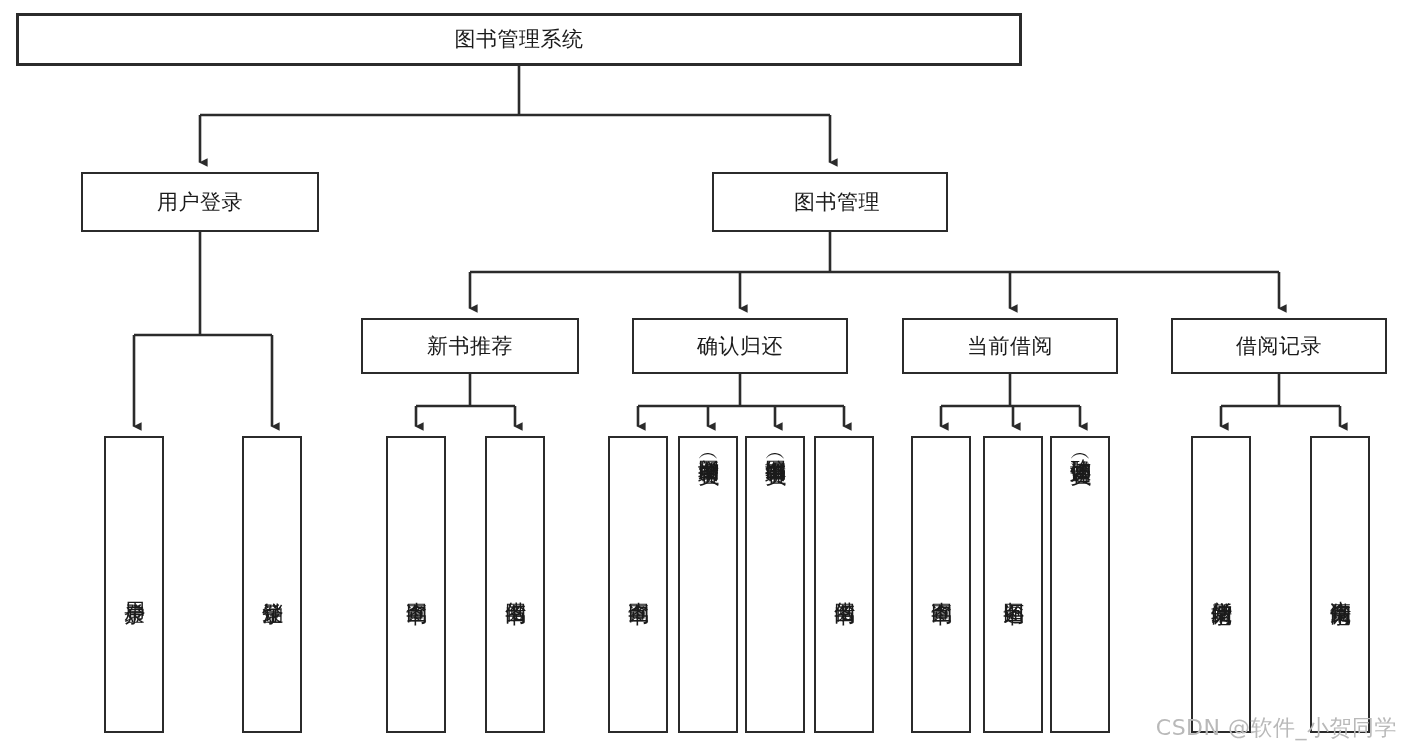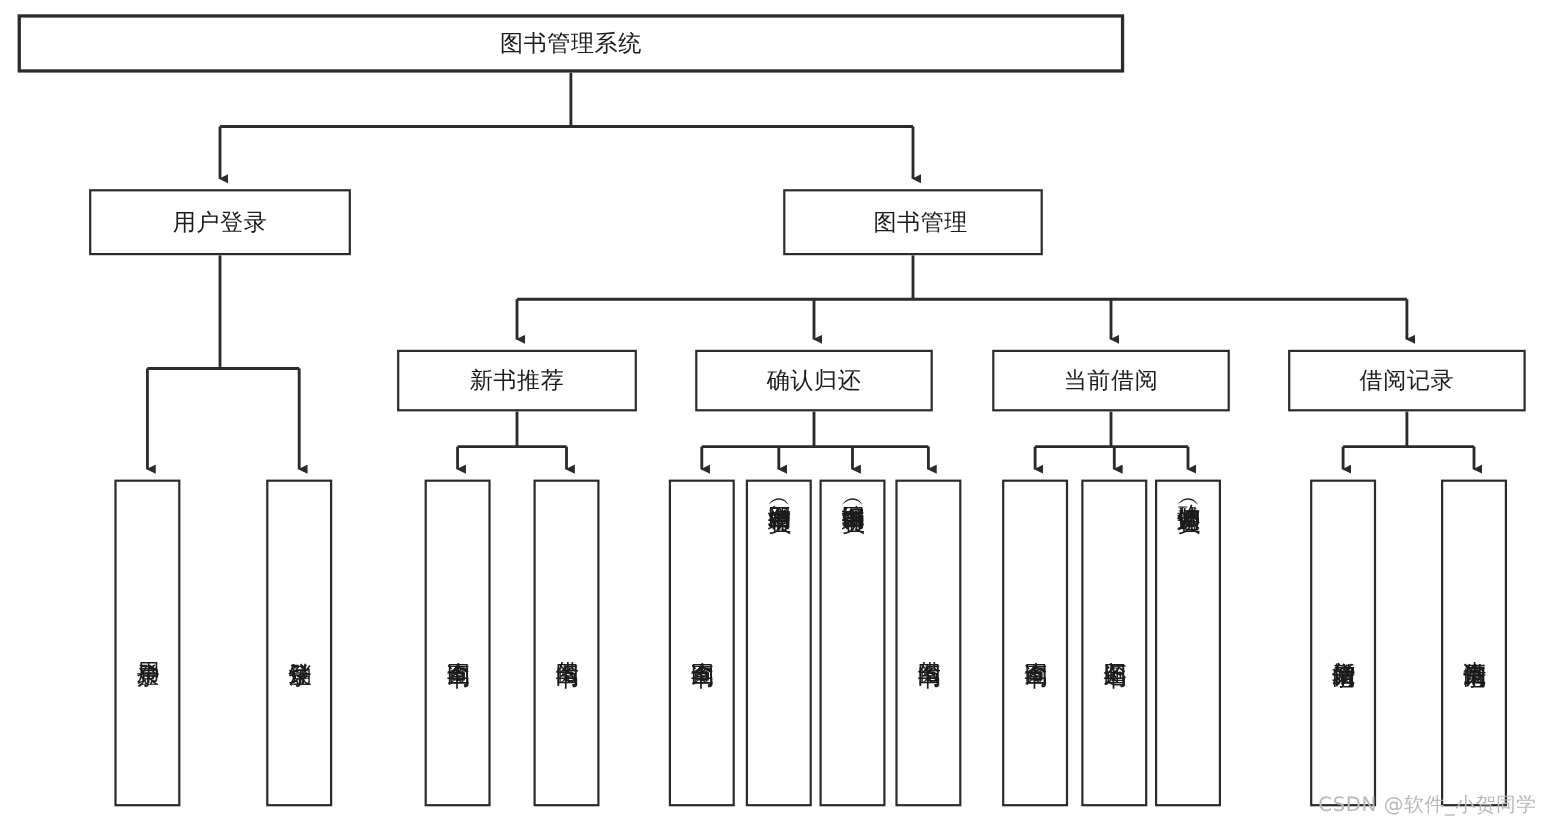--- a/index.html
+++ b/index.html
@@ -62,21 +62,21 @@
     left: 0;
     top: 0;
     width: 1405px;
     height: 747px;
     pointer-events: none;
   }
   .watermark {
     position: absolute;
     right: 8px;
     bottom: 4px;
-    font-size: 18px;
+    font-size: 22px;
     color: #b9b9b9;
     white-space: nowrap;
     letter-spacing: 0.5px;
   }
 </style>
 </head>
 <body>
 
 <div id="diagram-root">
 

